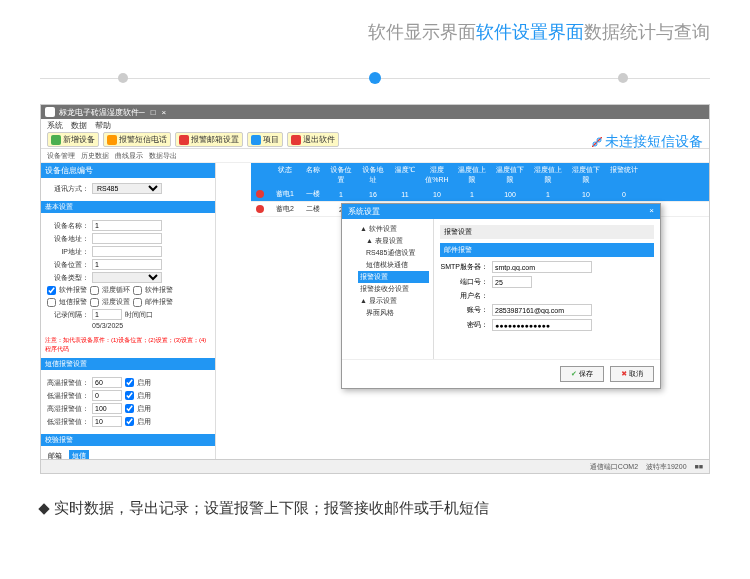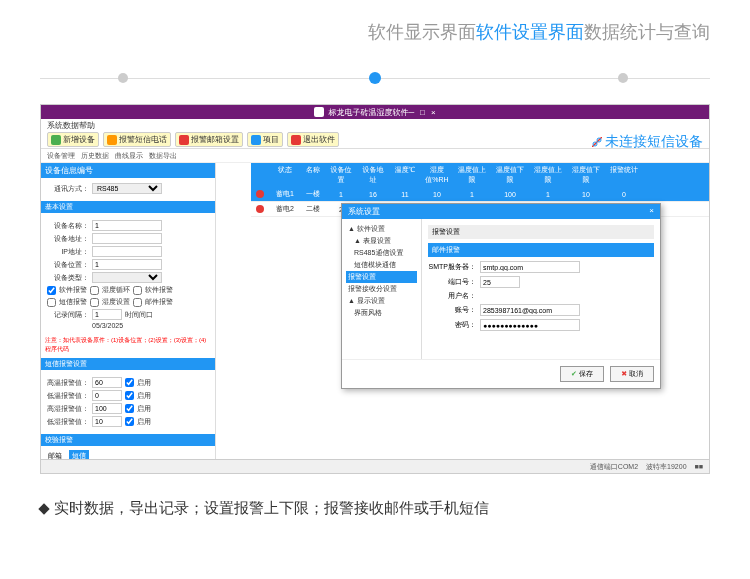--- a/index.html
+++ b/index.html
@@ -8,25 +8,25 @@
 .tabs { display: flex; justify-content: flex-end; padding: 20px 40px 0; }
 .tab { font-size: 18px; color: #999; position: relative; padding-bottom: 30px; }
 .tab.active { color: #2196f3; }
 .tab-line { position: absolute; top: 78px; left: 40px; right: 40px; height: 1px; background: #ddd; }
 .tab-dot { position: absolute; top: 73px; width: 10px; height: 10px; border-radius: 50%; background: #ccc; }
 .tab-dot.d1 { left: 118px; }
 .tab-dot.d2 { left: 369px; background: #2196f3; width: 12px; height: 12px; top: 72px; }
 .tab-dot.d3 { left: 618px; }
 
 .screenshot { margin: 30px 40px 10px; border: 1px solid #ccc; background: #fff; height: 370px; position: relative; font-size: 8px; }
-.titlebar { background: #701a75; color: #fff; height: 14px; display: flex; align-items: center; padding: 0 4px; justify-content: center; }
+.titlebar { background: #737373; color: #fff; height: 14px; display: flex; align-items: center; padding: 0 4px; justify-content: flex-start; }
 .titleicon { width: 10px; height: 10px; background: #fff; border-radius: 2px; margin-right: 4px; }
 .winbtns { display: flex; gap: 6px; font-size: 8px; }
 
-.menubar { height: 12px; padding: 0 6px; display: flex; align-items: center; font-size: 8px; color: #333; }
+.menubar { height: 12px; padding: 0 6px; display: flex; gap: 8px; align-items: center; font-size: 8px; color: #333; }
 .toolbar { height: 18px; padding: 2px 6px; display: flex; gap: 4px; align-items: center; border-bottom: 1px solid #ddd; }
 .tbtn { display: flex; align-items: center; gap: 2px; font-size: 8px; color: #333; padding: 1px 3px; border: 1px solid #ccc; border-radius: 2px; background: #fef9c3; }
 .ticon { width: 10px; height: 10px; background: #2196f3; border-radius: 2px; }
 .ticon.red { background: #e53935; }
 .ticon.orange { background: #ff9800; }
 .ticon.green { background: #4caf50; }
 
 .subtoolbar { height: 14px; display: flex; align-items: center; padding: 0 6px; gap: 6px; font-size: 7px; color: #555; border-bottom: 1px solid #eee; }
 
 .disconnect-note { position: absolute; right: 6px; top: 28px; font-size: 14px; color: #2196f3; display: flex; align-items: center; gap: 3px; }
@@ -51,21 +51,21 @@
 .grid-hdr { background: #2196f3; color: #fff; display: flex; font-size: 7px; }
 .grid-hdr div, .grid-row div { padding: 2px 3px; text-align: center; }
 .c0{width:18px}.c1{width:32px}.c2{width:24px}.c3{width:32px}.c4{width:32px}.c5{width:32px}.c6{width:32px}.c7{width:38px}.c8{width:38px}.c9{width:38px}.c10{width:38px}.c11{width:38px}
 .grid-row { display: flex; font-size: 7px; color: #333; border-bottom: 1px solid #eee; align-items: center; }
 .grid-row.hl { background: #2196f3; color: #fff; }
 .dot { width: 8px; height: 8px; border-radius: 50%; margin: auto; }
 .dot.red { background: #e53935; }
 
 .dialog { position: absolute; left: 90px; top: 40px; width: 320px; background: #fff; border: 1px solid #999; box-shadow: 2px 2px 6px rgba(0,0,0,.3); }
 .dlg-title { background: #2196f3; color: #fff; font-size: 8px; padding: 2px 6px; display: flex; justify-content: space-between; }
-.dlg-body { display: flex; height: 140px; }
+.dlg-body { display: flex; height: 140px; margin-left: 12px; }
 .dlg-tree { width: 80px; border-right: 1px solid #ddd; padding: 4px; font-size: 7px; color: #333; }
 .dlg-tree div { padding: 1px 2px; }
 .dlg-tree .lvl1 { padding-left: 8px; }
 .dlg-tree .sel { background: #2196f3; color: #fff; }
 .dlg-form { flex: 1; padding: 6px; font-size: 7px; }
 .dlg-form .hdr { background: #eee; padding: 2px 4px; margin-bottom: 4px; }
 .dlg-form .fhdr { background: #2196f3; color: #fff; padding: 2px 4px; margin-bottom: 4px; }
 .frow { display: flex; align-items: center; margin: 3px 0; }
 .frow label { width: 48px; text-align: right; margin-right: 4px; }
 .frow input { width: 100px; height: 12px; border: 1px solid #ccc; font-size: 7px; padding: 0 2px; }

